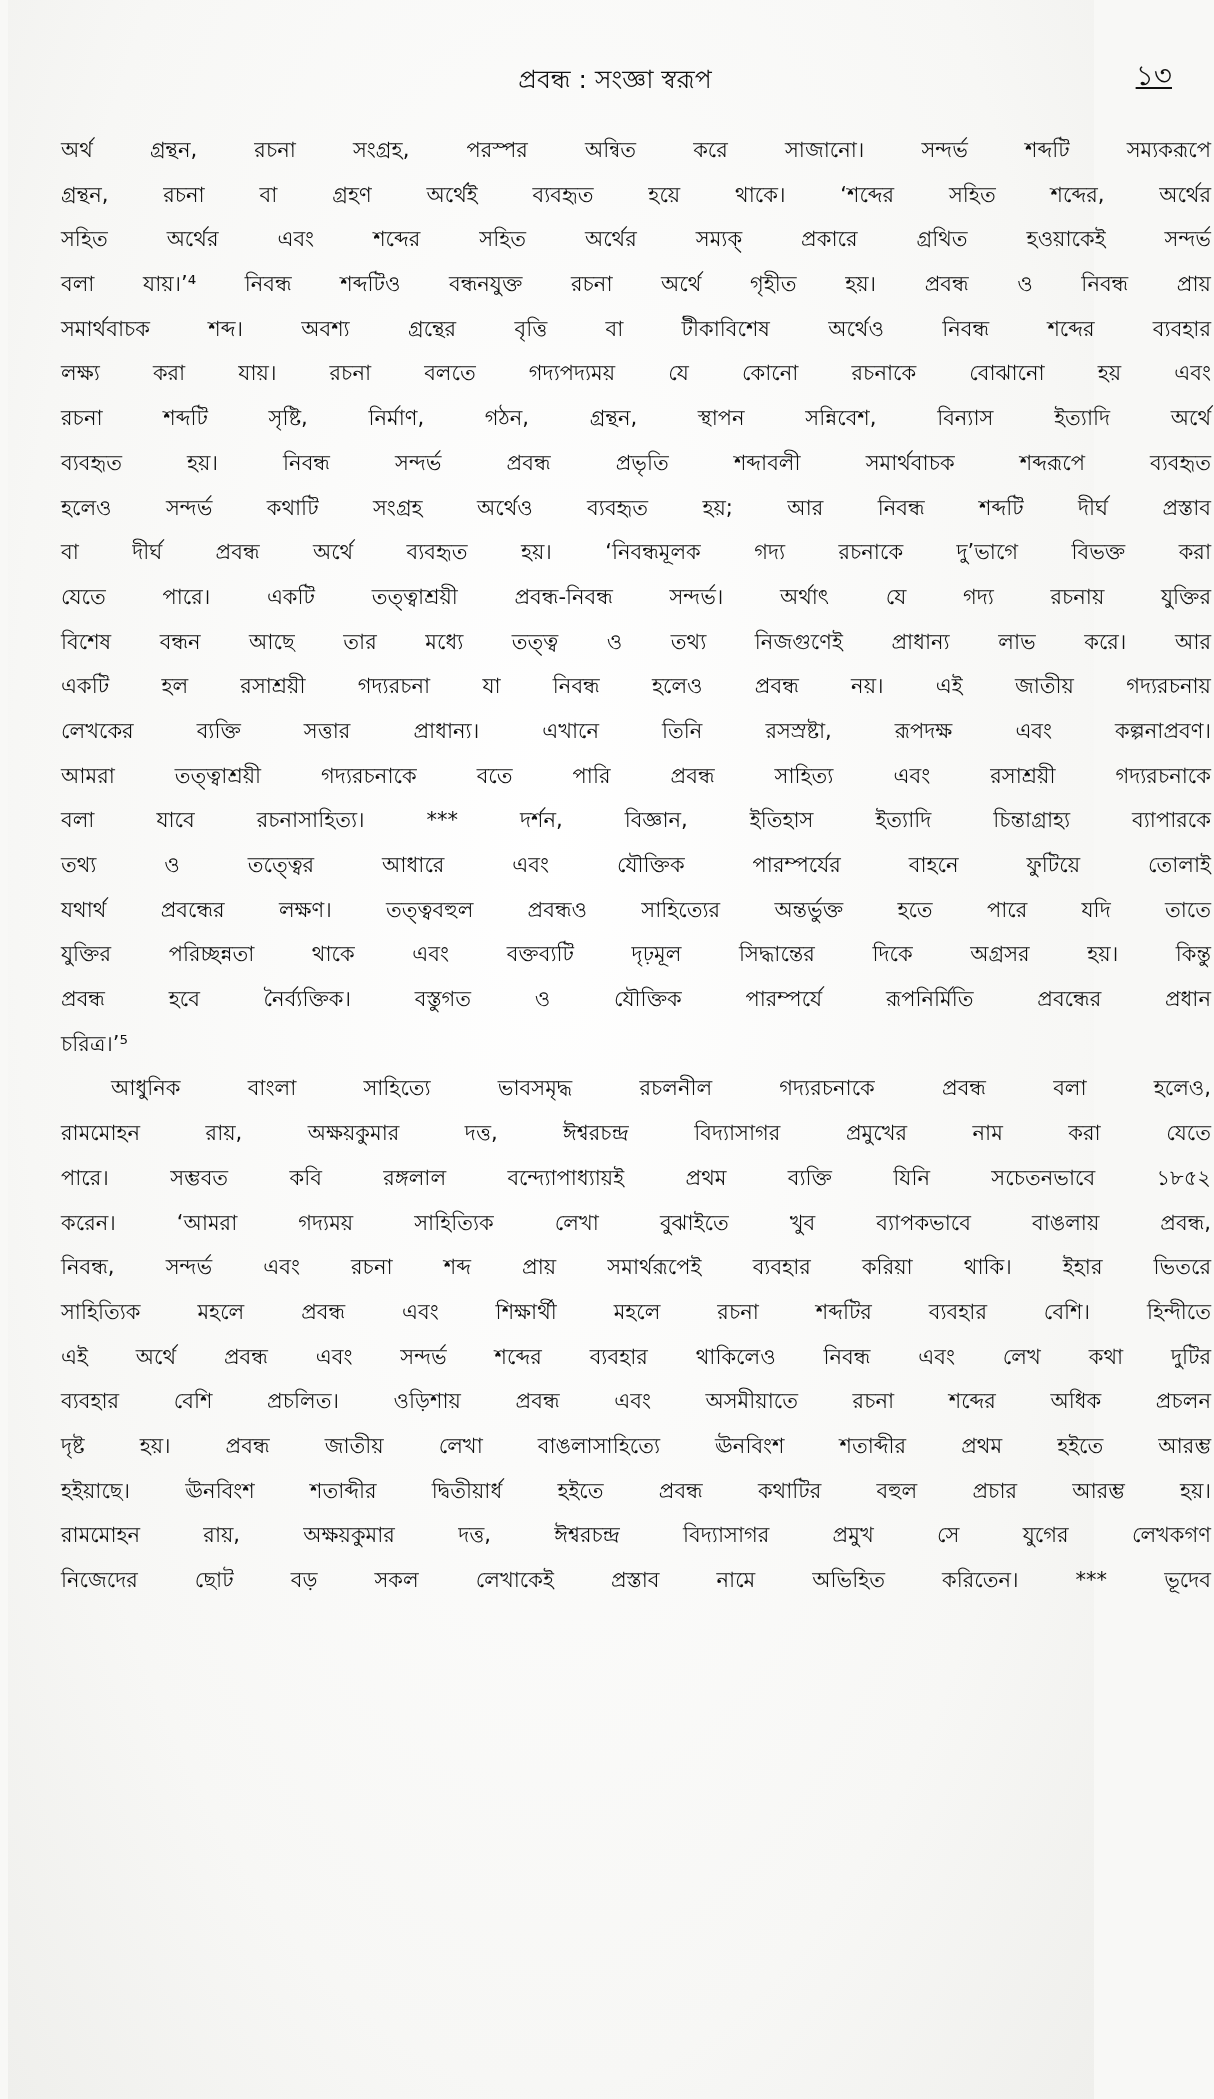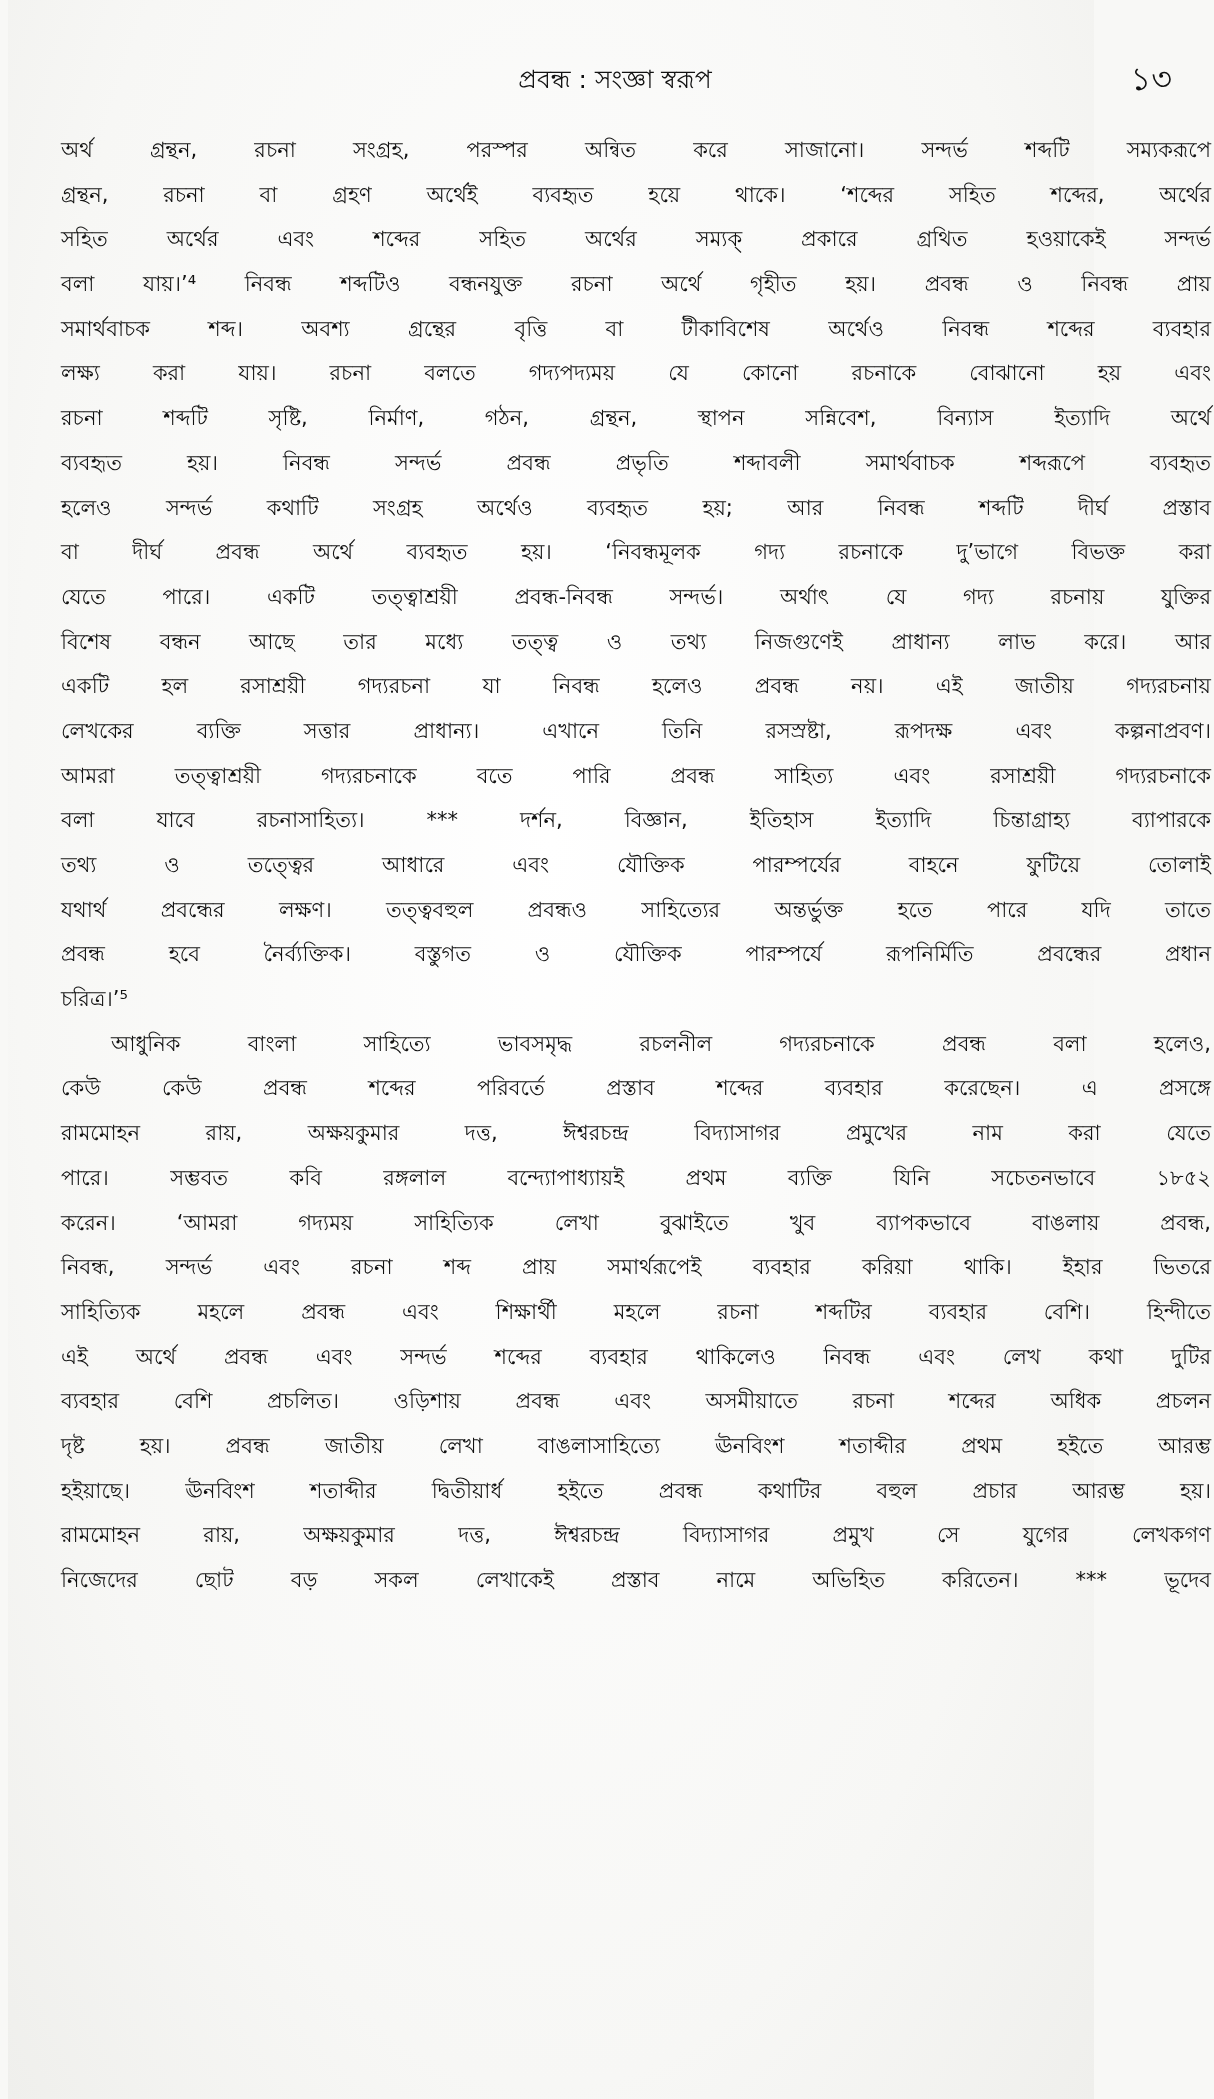--- a/index.html
+++ b/index.html
@@ -15,21 +15,21 @@
     background: radial-gradient(ellipse at 50% 40%, #ffffff 0%, #f7f7f5 70%, #efefec 100%);
   }
   .running-head {
     position:absolute; top:60px; left:0; width:1214px; height:40px;
   }
   .running-title {
     position:absolute; left:0; width:1214px; text-align:center;
     font-size:25px; top:0;
   }
   .page-number {
-    position:absolute; right:50px; top:-6px; font-size:32px;
+    position:absolute; right:50px; top:-6px; font-size:28px;text-decoration:underline;
   }
   .body-text {
     position:absolute; left:53px; top:128px; width:1150px;
   }
   .line {
     height:44.7px; line-height:44.7px;
     font-size:21px;
     white-space:nowrap;
     text-align:justify;
     text-align-last:justify;
@@ -58,24 +58,24 @@
       <div class="line">হলেও সন্দর্ভ কথাটি সংগ্রহ অর্থেও ব্যবহৃত হয়; আর নিবন্ধ শব্দটি দীর্ঘ প্রস্তাব</div>
       <div class="line">বা দীর্ঘ প্রবন্ধ অর্থে ব্যবহৃত হয়। ‘নিবন্ধমূলক গদ্য রচনাকে দু’ভাগে বিভক্ত করা</div>
       <div class="line">যেতে পারে। একটি তত্ত্বাশ্রয়ী প্রবন্ধ-নিবন্ধ সন্দর্ভ। অর্থাৎ যে গদ্য রচনায় যুক্তির</div>
       <div class="line">বিশেষ বন্ধন আছে তার মধ্যে তত্ত্ব ও তথ্য নিজগুণেই প্রাধান্য লাভ করে। আর</div>
       <div class="line">একটি হল রসাশ্রয়ী গদ্যরচনা যা নিবন্ধ হলেও প্রবন্ধ নয়। এই জাতীয় গদ্যরচনায়</div>
       <div class="line">লেখকের ব্যক্তি সত্তার  প্রাধান্য। এখানে তিনি রসস্রষ্টা, রূপদক্ষ এবং কল্পনাপ্রবণ।</div>
       <div class="line">আমরা তত্ত্বাশ্রয়ী গদ্যরচনাকে বতে পারি প্রবন্ধ সাহিত্য এবং রসাশ্রয়ী গদ্যরচনাকে</div>
       <div class="line">বলা যাবে রচনাসাহিত্য। *** দর্শন, বিজ্ঞান, ইতিহাস ইত্যাদি চিন্তাগ্রাহ্য ব্যাপারকে</div>
       <div class="line">তথ্য ও তত্ত্বের আধারে এবং যৌক্তিক পারম্পর্যের বাহনে ফুটিয়ে তোলাই</div>
       <div class="line">যথার্থ প্রবন্ধের লক্ষণ। তত্ত্ববহুল প্রবন্ধও সাহিত্যের অন্তর্ভুক্ত হতে পারে যদি তাতে</div>
+      <div class="line">যুক্তির পরিচ্ছন্নতা থাকে এবং বক্তব্যটি দৃঢ়মূল সিদ্ধান্তের দিকে অগ্রসর হয়। কিন্তু</div>
       <div class="line">প্রবন্ধ হবে নৈর্ব্যক্তিক। বস্তুগত ও যৌক্তিক পারম্পর্যে রূপনির্মিতি প্রবন্ধের প্রধান</div>
       <div class="line last">চরিত্র।’⁵</div>
       <div class="line indent">আধুনিক বাংলা সাহিত্যে ভাবসমৃদ্ধ রচলনীল গদ্যরচনাকে প্রবন্ধ বলা হলেও,</div>
-      <div class="line">কেউ কেউ প্রবন্ধ শব্দের পরিবর্তে প্রস্তাব শব্দের ব্যবহার করেছেন। এ প্রসঙ্গে</div>
       <div class="line">রামমোহন রায়, অক্ষয়কুমার দত্ত, ঈশ্বরচন্দ্র বিদ্যাসাগর প্রমুখের নাম করা যেতে</div>
       <div class="line">পারে। সম্ভবত কবি রঙ্গলাল বন্দ্যোপাধ্যায়ই প্রথম ব্যক্তি যিনি সচেতনভাবে ১৮৫২</div>
       <div class="line">করেন। ‘আমরা গদ্যময় সাহিত্যিক লেখা বুঝাইতে খুব ব্যাপকভাবে বাঙলায় প্রবন্ধ,</div>
       <div class="line">নিবন্ধ, সন্দর্ভ এবং রচনা শব্দ প্রায় সমার্থরূপেই ব্যবহার করিয়া থাকি। ইহার ভিতরে</div>
       <div class="line">সাহিত্যিক মহলে প্রবন্ধ এবং শিক্ষার্থী মহলে রচনা শব্দটির ব্যবহার বেশি। হিন্দীতে</div>
       <div class="line">এই অর্থে প্রবন্ধ এবং সন্দর্ভ শব্দের ব্যবহার থাকিলেও নিবন্ধ এবং লেখ কথা দুটির</div>
       <div class="line">ব্যবহার বেশি প্রচলিত। ওড়িশায় প্রবন্ধ এবং অসমীয়াতে রচনা শব্দের অধিক প্রচলন</div>
       <div class="line">দৃষ্ট হয়। প্রবন্ধ জাতীয় লেখা বাঙলাসাহিত্যে ঊনবিংশ শতাব্দীর প্রথম হইতে আরম্ভ</div>
       <div class="line">হইয়াছে। ঊনবিংশ শতাব্দীর দ্বিতীয়ার্ধ হইতে প্রবন্ধ কথাটির বহুল প্রচার আরম্ভ হয়।</div>
       <div class="line">রামমোহন রায়, অক্ষয়কুমার দত্ত, ঈশ্বরচন্দ্র বিদ্যাসাগর প্রমুখ সে যুগের লেখকগণ</div>

